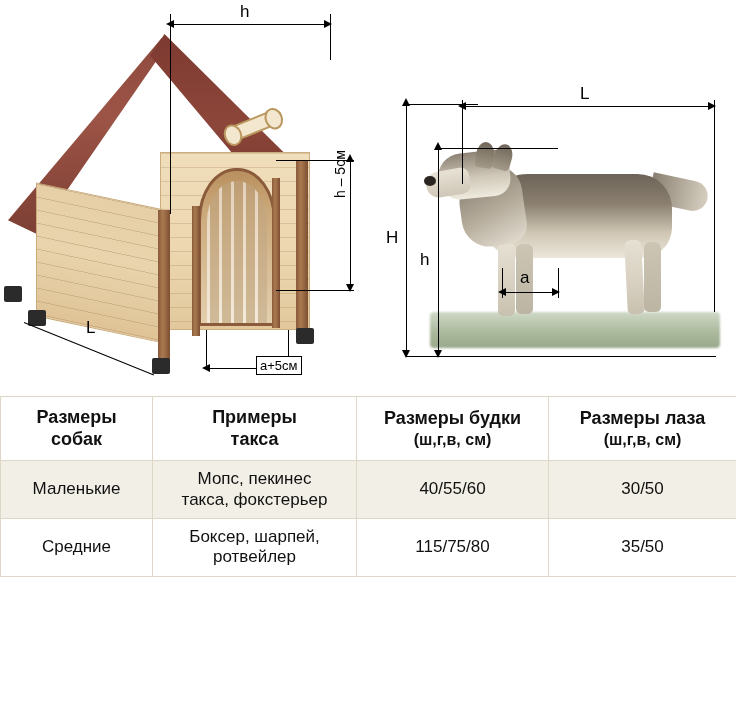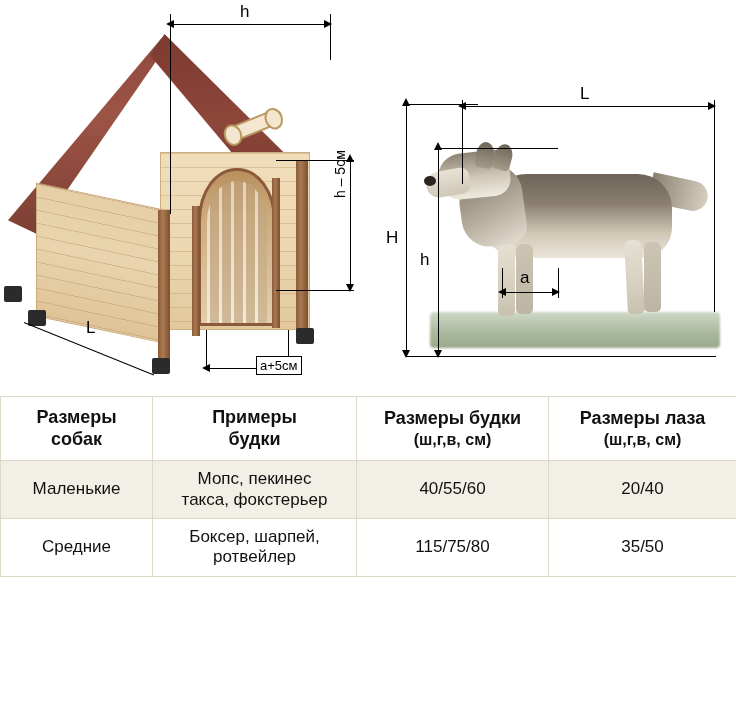--- a/index.html
+++ b/index.html
@@ -379,41 +379,41 @@
         <col class="c4">
       </colgroup>
     <thead>
       <tr>
         <th>
           <span>Размеры</span><br>
           <span>собак</span>
         </th>
         <th>
           <span>Примеры</span><br>
-          <span>будки</span>
+          <span>такса</span>
         </th>
         <th>
           <span>Размеры будки</span><br>
           <span class="unit">(ш,г,в, см)</span>
         </th>
         <th>
           <span>Размеры лаза</span><br>
           <span class="unit">(ш,г,в, см)</span>
         </th>
       </tr>
     </thead>
     <tbody>
       <tr class="shaded">
         <td>Маленькие</td>
         <td>
           <span>Мопс, пекинес</span><br>
           <span>такса, фокстерьер</span>
         </td>
         <td>40/55/60</td>
-        <td>20/40</td>
+        <td>30/50</td>
       </tr>
       <tr class="plain">
         <td>Средние</td>
         <td>
           <span>Боксер, шарпей,</span><br>
           <span>ротвейлер</span>
         </td>
         <td>115/75/80</td>
         <td>35/50</td>
       </tr>

